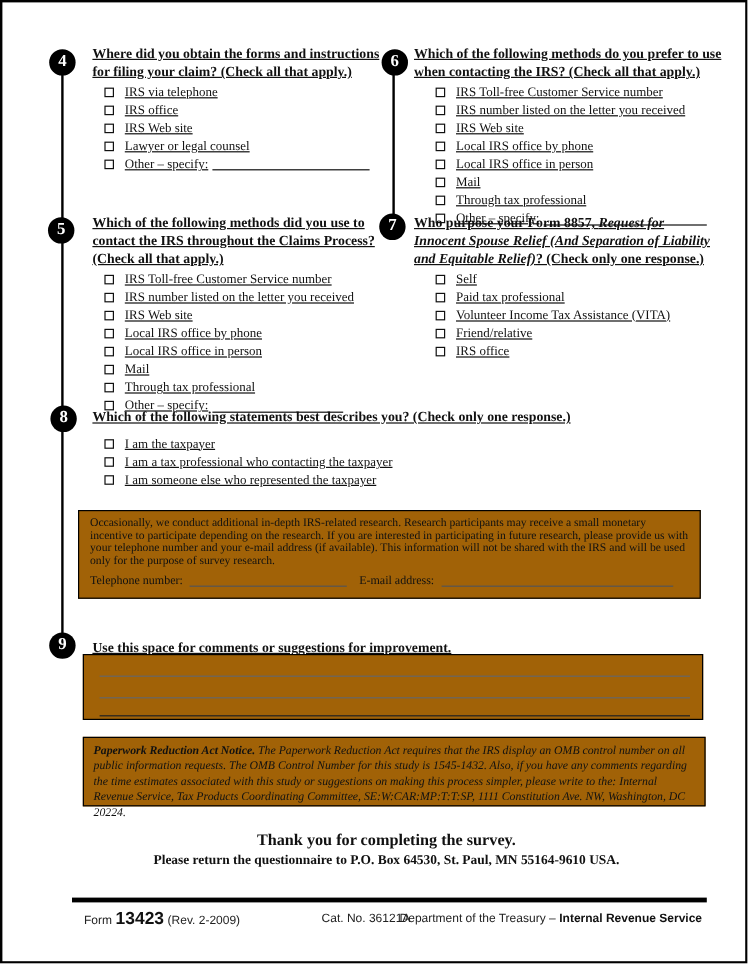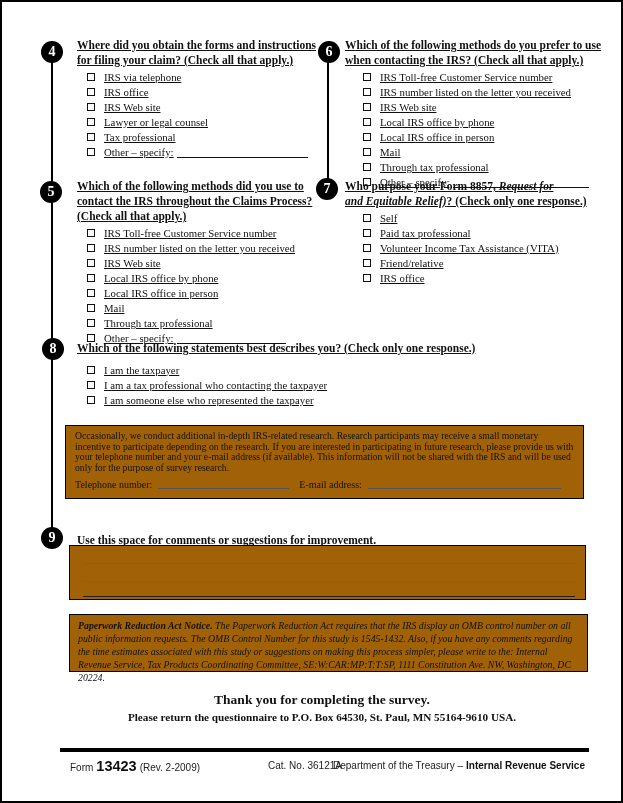--- a/index.html
+++ b/index.html
@@ -78,24 +78,20 @@
       <div class="row">
           <span class="cb"></span>
           <span class="ol">IRS Web site</span>
         </div>
       <div class="row">
           <span class="cb"></span>
           <span class="ol">Lawyer or legal counsel</span>
         </div>
       <div class="row">
           <span class="cb"></span>
-          <span class="ol">Tax professional</span>
-        </div>
-      <div class="row">
-          <span class="cb"></span>
           <span class="ol">Other – specify:</span>
           <span class="wline w131"></span>
         </div>
     </div>
   </div>
 
   <div class="q" style="left:343px;top:36px;width:255px;">
     <div class="qh">Which of the following methods do you prefer to use</div>
     <div class="qh">when contacting the IRS?  (Check all that apply.)</div>
     <div class="opts" style="margin-left:18px;">
@@ -171,20 +167,21 @@
       <div class="row">
           <span class="cb"></span>
           <span class="ol">Other – specify:</span>
           <span class="wline w109"></span>
         </div>
     </div>
   </div>
 
   <div class="q" style="left:343px;top:177px;width:255px;">
     <div class="qh"><span>Who purpose your Form 8857, </span><span class="it">Request for</span></div>
+    <div class="qh it">Innocent Spouse Relief (And Separation of Liability</div>
     <div class="qh"><span class="it">and Equitable Relief)</span><span>? (Check only one response.)</span></div>
     <div class="opts" style="margin-left:18px;">
       <div class="row">
           <span class="cb"></span>
           <span class="ol">Self</span>
         </div>
       <div class="row">
           <span class="cb"></span>
           <span class="ol">Paid tax professional</span>
         </div>

